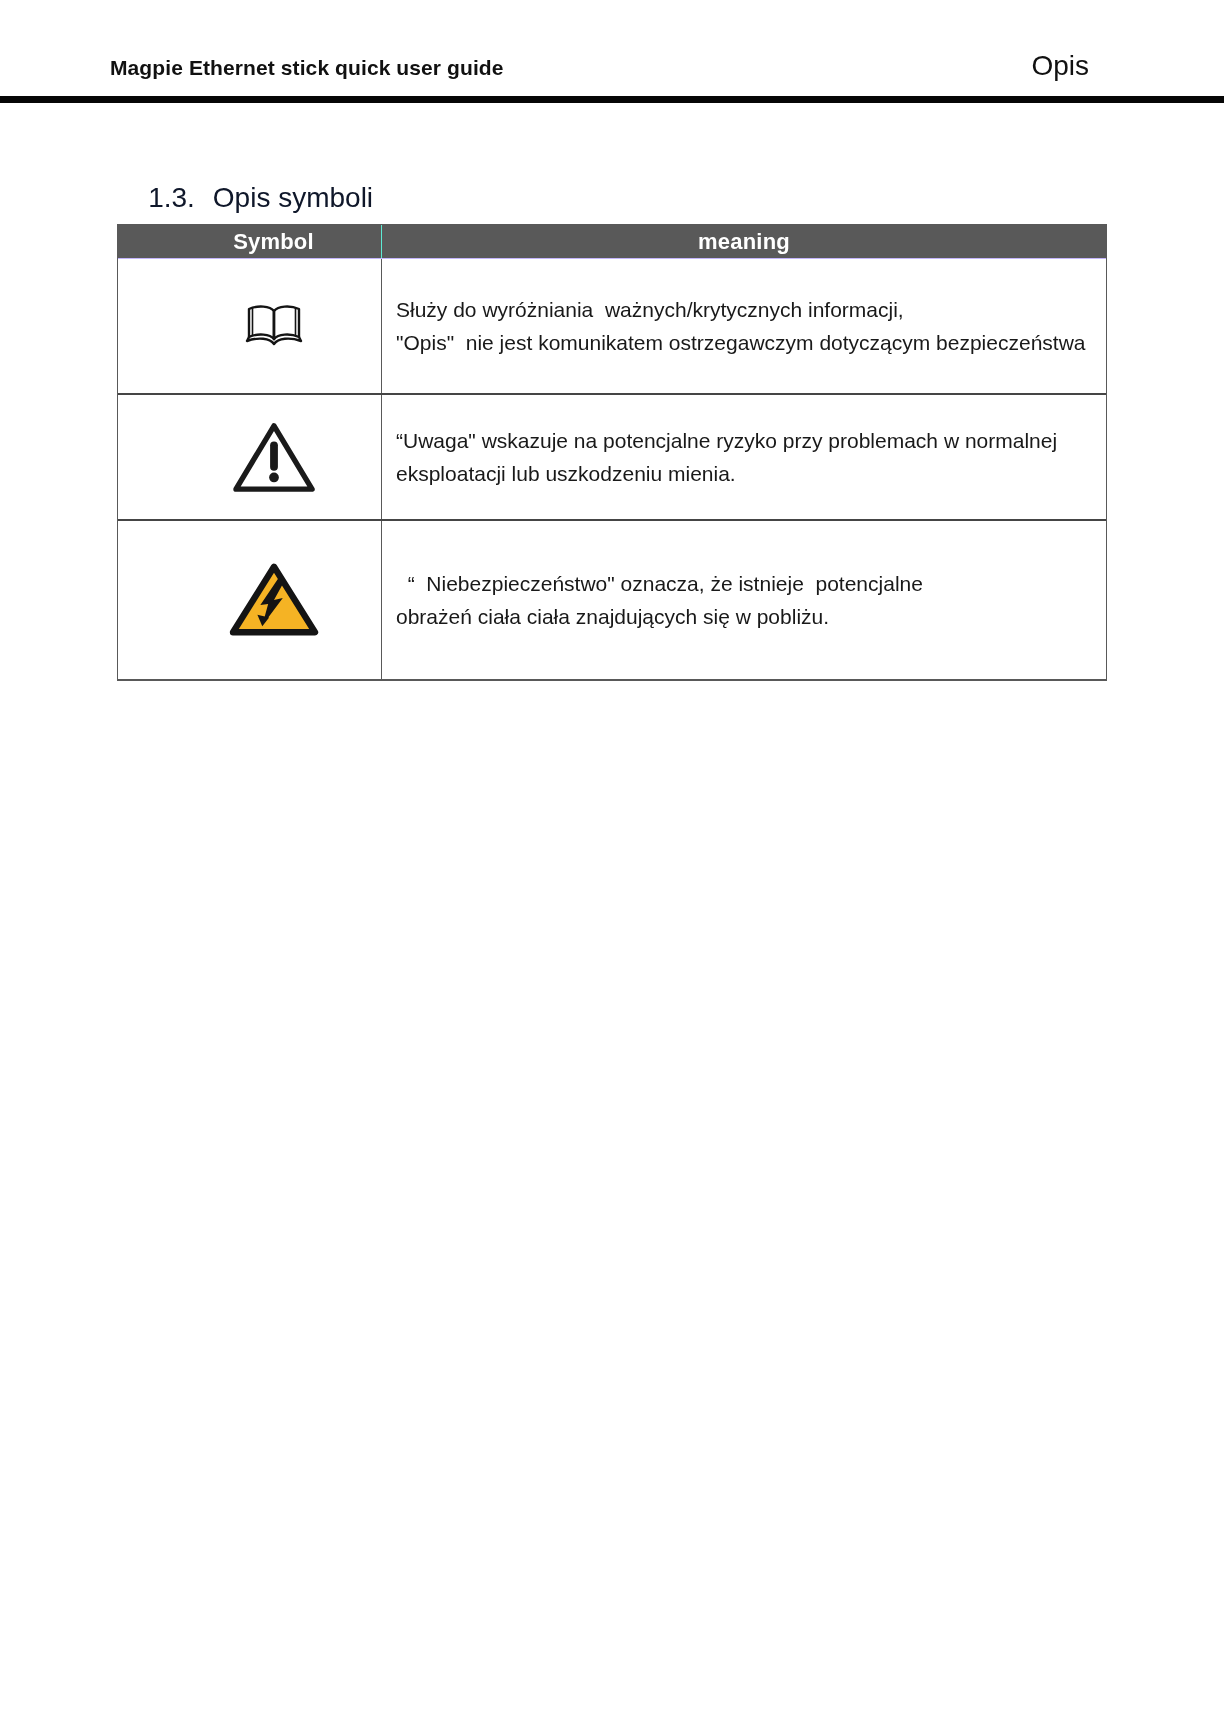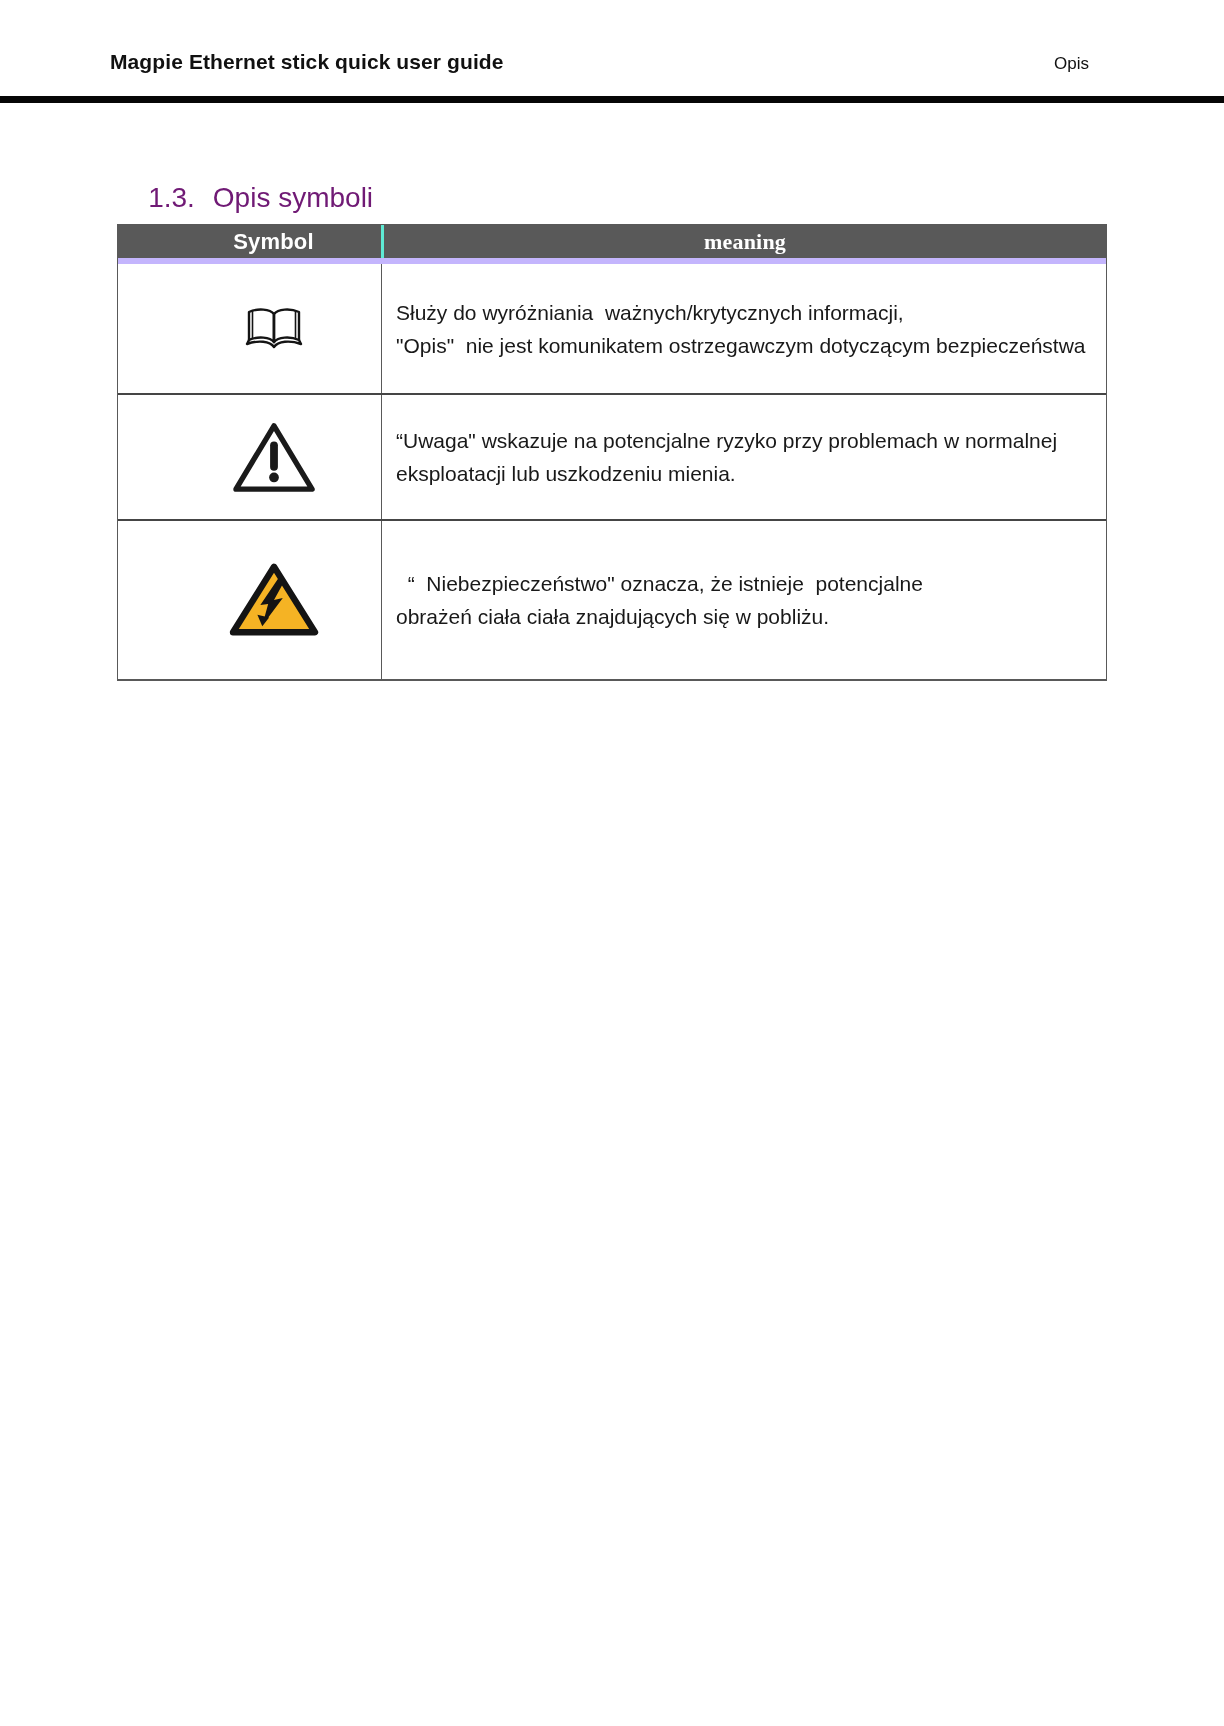--- a/index.html
+++ b/index.html
@@ -22,40 +22,40 @@
     justify-content: space-between;
     align-items: baseline;
   }
   .header-left {
     font-size: 21px;
     font-weight: 600;
     letter-spacing: 0.1px;
     color: #111111;
   }
   .header-right {
-    font-size: 17px;
+    font-size: 28px;
     font-weight: 400;
     color: #111111;
   }
   .header-rule {
     position: absolute;
     left: 0;
     top: 96px;
     width: 1224px;
     height: 7px;
     background: #060606;
   }
   
   .section-title {
     position: absolute;
     left: 117px;
     top: 150px;
     font-size: 28px;
     font-weight: 400;
-    color: #701a75;
+    color: #0f172a;
     white-space: pre;
   }
   .section-title .num { margin-right: 18px; }
   
   .symtable {
     position: absolute;
     left: 117px;
     top: 224px;
     width: 990px;
     border: 1px solid #595959;
@@ -73,23 +73,23 @@
     height: 33px;
   }
   .thead .hcell {
     display: flex;
     align-items: center;
     justify-content: center;
     font-size: 22px;
     font-weight: 600;
     letter-spacing: 0.2px;
   }
-  .thead .hcell.meaning { border-left: 3px solid #5eead4; font-family: Liberation Serif, serif; }
+  .thead .hcell.meaning { border-left: 1px solid #5eead4; }
   .tbody-row { border-top: 2px solid #454545; }
-  .tbody-row.first { border-top: 6px solid #c4b5fd; }
+  .tbody-row.first { border-top: 1px solid #c4b5fd; }
   .symcell {
     display: flex;
     align-items: center;
     justify-content: center;
   }
   .meancell {
     border-left: 1px solid #595959;
     display: flex;
     flex-direction: column;
     justify-content: center;

